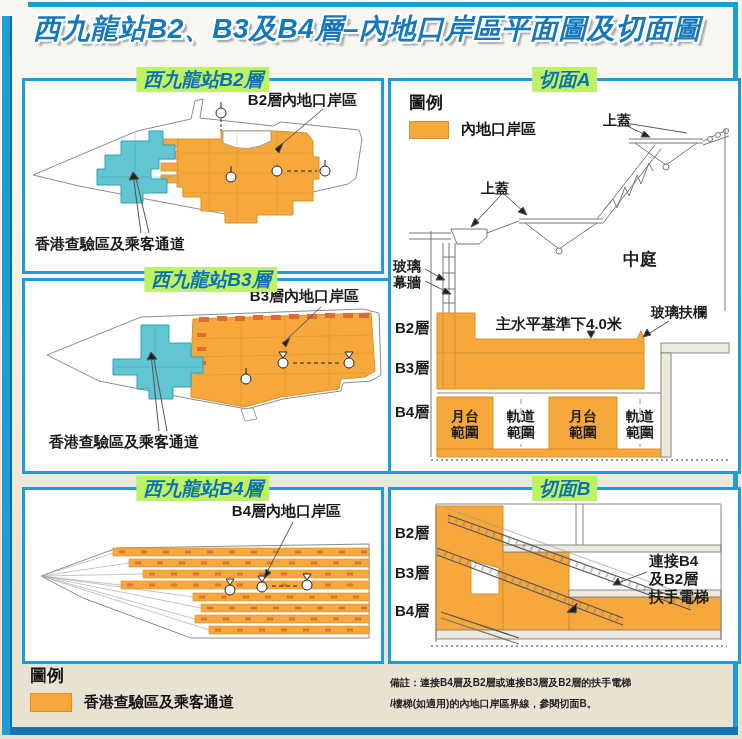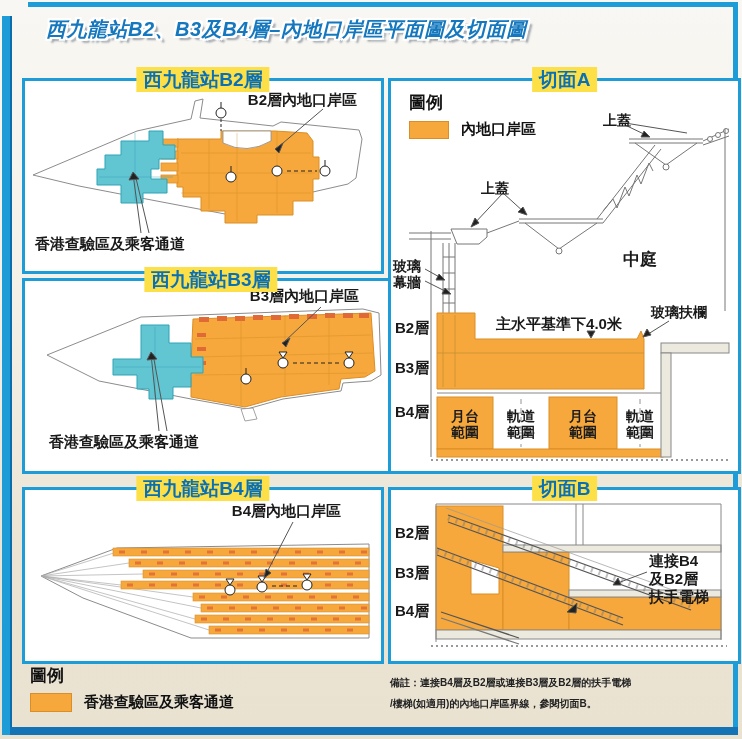--- a/index.html
+++ b/index.html
@@ -5,28 +5,28 @@
   html,body{margin:0;padding:0;}
   body{font-family:"Liberation Sans",sans-serif;}
   .page{position:relative;width:742px;height:739px;overflow:hidden;
         background:linear-gradient(180deg,#f8f7f3 0%,#f4f1e9 40%,#ebe4d4 75%,#e9e2d1 100%);}
   
   .bar{position:absolute;background:#1e9cd8;}
   .bar-top{top:2px;left:28px;right:4px;height:5px;}
   .bar-right{top:2px;right:4px;width:5px;bottom:6px;}
   .bar-left{top:16px;left:2px;width:8px;bottom:4px;border-right:2px solid #0d6cac;}
   .bar-bottom{left:10px;right:4px;bottom:4px;height:8px;background:#1373b5;}
-  .main-title{position:absolute;top:12px;left:46px;margin:0;font-size:20px;line-height:34px;
+  .main-title{position:absolute;top:12px;left:33px;margin:0;font-size:28px;line-height:34px;
       font-weight:bold;font-style:italic;color:#1577bd;letter-spacing:0.5px;white-space:nowrap;
       text-shadow:-2px -2px 0 #fff,2px -2px 0 #fff,-2px 2px 0 #fff,2px 2px 0 #fff,
                   0 -2px 0 #fff,0 2px 0 #fff,-2px 0 0 #fff,2px 0 0 #fff,4px 4px 2px #9aa0a8;}
   .panel{position:absolute;background:#fff;border:3px solid #1e9cd8;}
   .ptitle{position:absolute;top:-14px;left:50%;transform:translateX(-50%);
-      background:#fde047;padding:0 7px;font-size:19px;line-height:25px;font-weight:bold;
-      color:#0a70b6;white-space:nowrap;}
+      background:#bef264;padding:0 7px;font-size:19px;line-height:25px;font-weight:bold;
+      color:#0a70b6;white-space:nowrap;font-style:italic;}
   .p-b2{left:22px;top:78px;width:356px;height:190px;}
   .p-b3{left:22px;top:278px;width:356px;height:190px;padding-left:16px;}
   .p-b4{left:22px;top:487px;width:356px;height:171px;}
   .p-sa{left:388px;top:78px;width:347px;height:390px;}
   .p-sb{left:388px;top:487px;width:347px;height:171px;text-align:right;}
   .panel svg{display:block;}
   svg text{font-family:"Liberation Sans",sans-serif;font-weight:bold;fill:#1a1a1a;}
   .t15{font-size:15px;} .t14{font-size:14px;} .t17{font-size:17px;}
   
   .sa-legend{position:absolute;left:18px;top:10px;}

